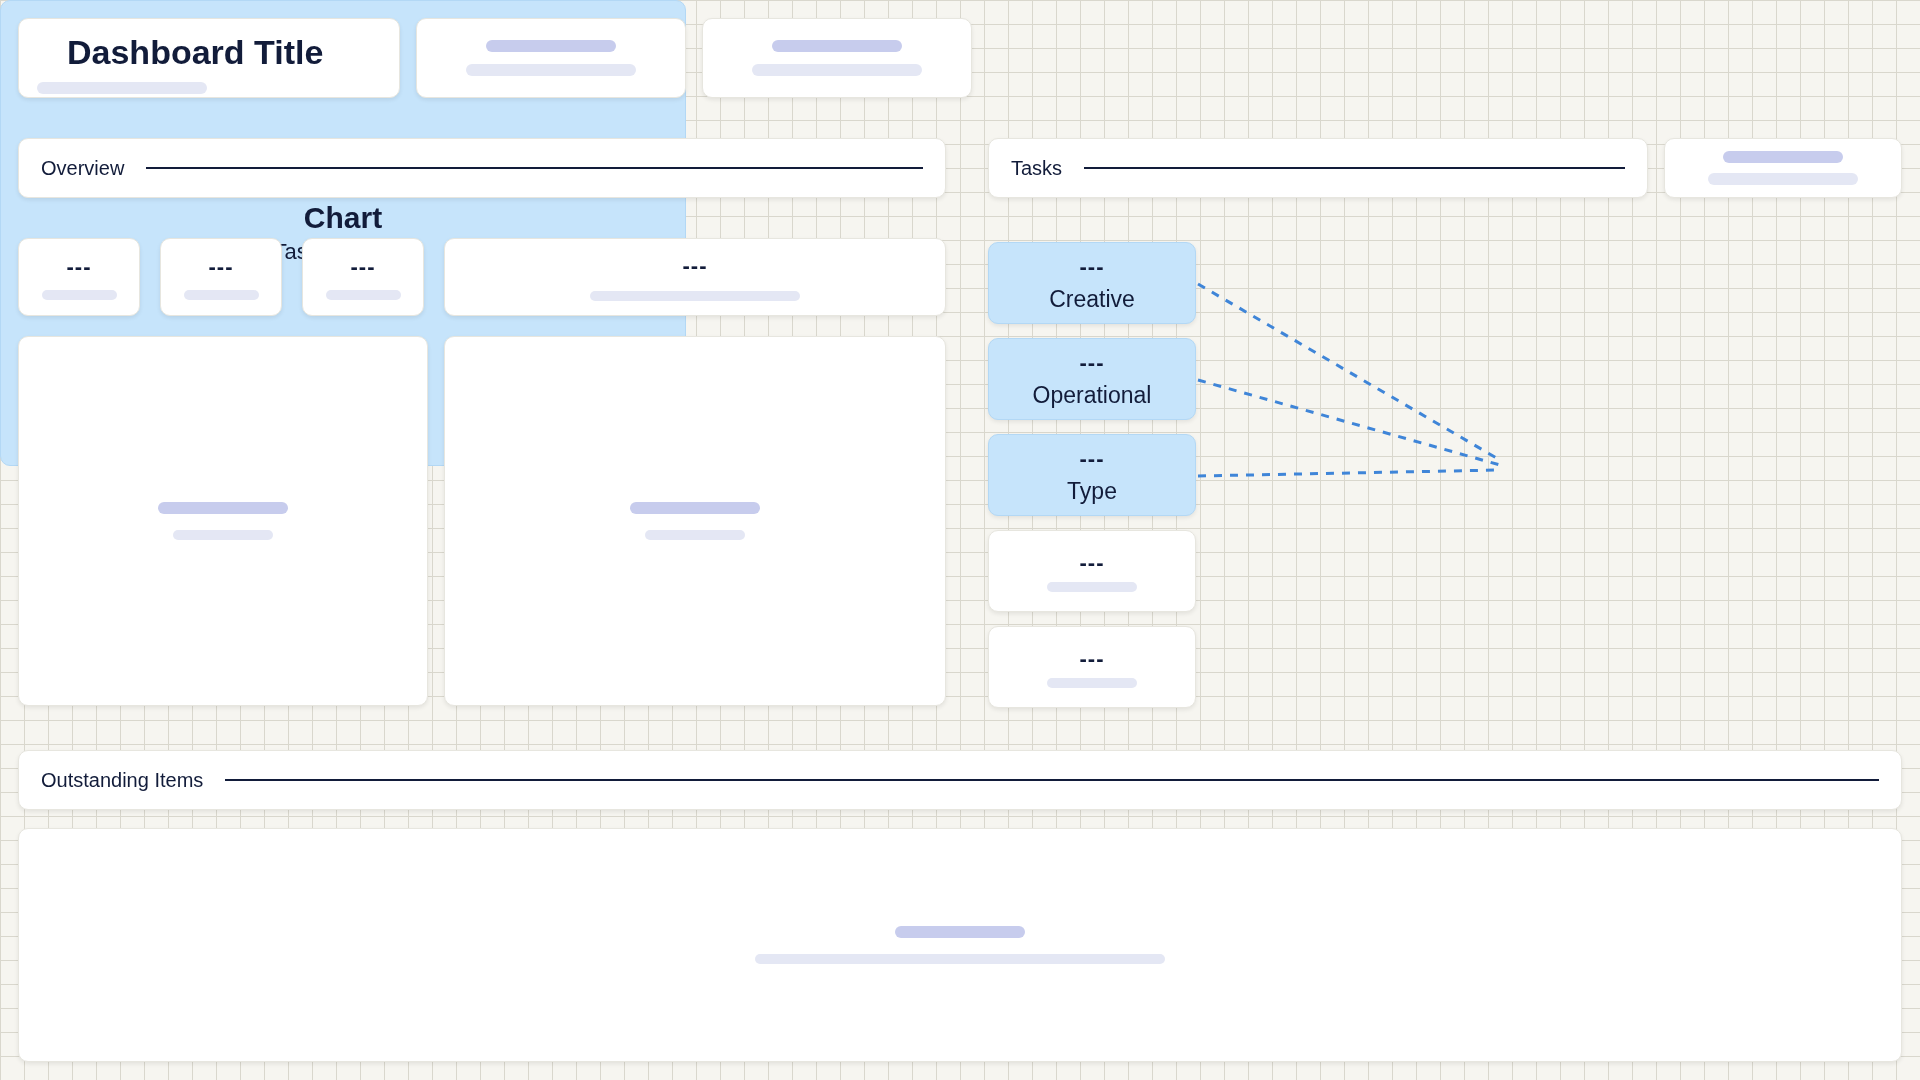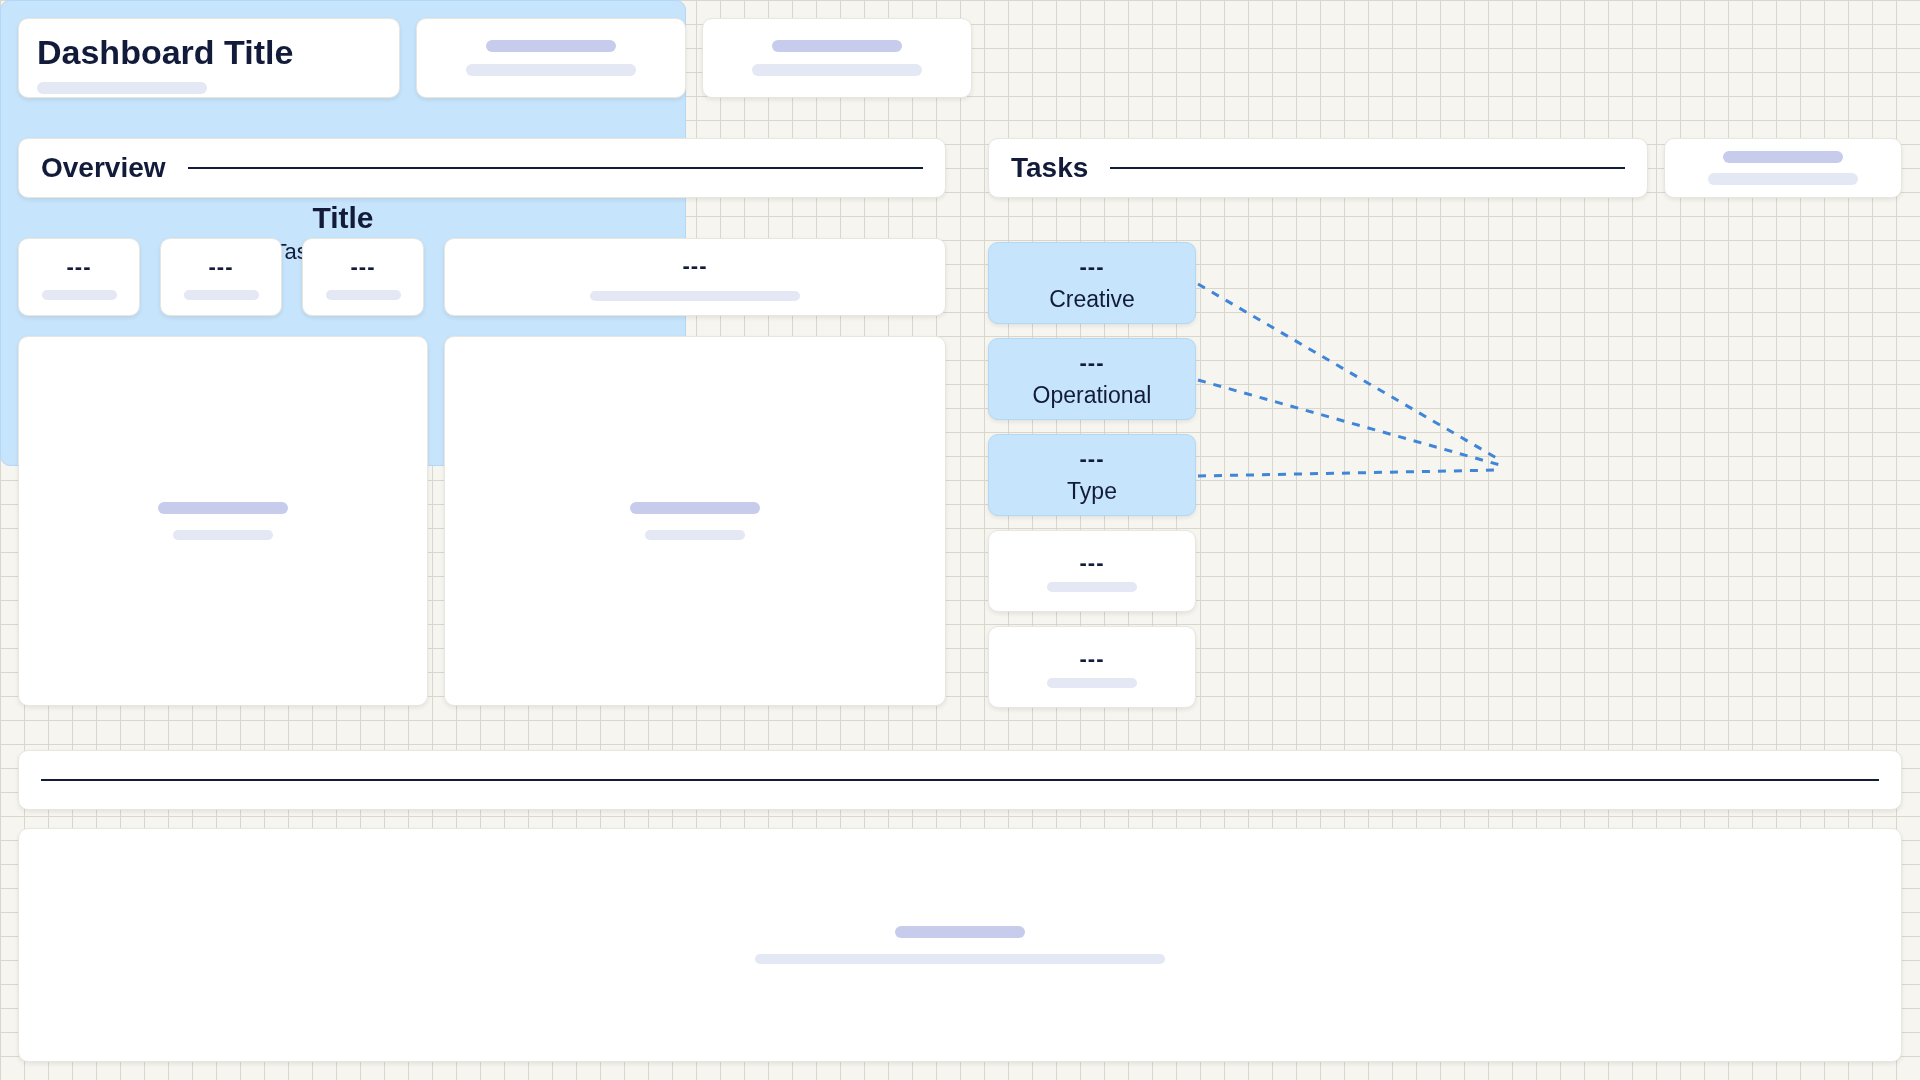--- a/index.html
+++ b/index.html
@@ -21,32 +21,32 @@
     box-shadow: 0 2px 4px rgba(0,0,0,0.08);
     position: absolute;
   }
 
   .bar { height: 12px; border-radius: 6px; }
   .bar-dark { background: #c7cced; }
   .bar-light { background: #e4e7f4; }
 
   
   #title-card { left: 18px; top: 18px; width: 382px; height: 80px; padding: 14px 18px; }
-  #title-card h1 { font-size: 34px; font-weight: 700; color: #121c3a; }
+  #title-card h1 { font-size: 34px; font-weight: 700; color: #121c3a; margin-left: 30px; }
   #title-card .bar { width: 170px; margin-top: 10px; }
 
   .hdr-card { top: 18px; width: 270px; height: 80px; display:flex; flex-direction:column; align-items:center; justify-content:center; gap:12px; }
   #hdr1 { left: 416px; }
   #hdr2 { left: 702px; }
   .hdr-card .bar-dark { width: 130px; }
   .hdr-card .bar-light { width: 170px; }
 
   
   .section { height: 60px; display:flex; align-items:center; padding: 0 22px; gap: 22px; }
-  .section h2 { font-size: 28px; font-weight: 700; color: #121c3a; white-space: nowrap; }
+  .section h2 { font-size: 20px; font-weight: 400; color: #121c3a; white-space: nowrap; }
   .section .line { flex: 1; height: 2px; background: #121c3a; }
 
   #sec-overview { left: 18px; top: 138px; width: 928px; }
   #sec-tasks    { left: 988px; top: 138px; width: 660px; }
   #tasks-side   { left: 1664px; top: 138px; width: 238px; height: 60px; display:flex; flex-direction:column; align-items:center; justify-content:center; gap:10px; }
   #tasks-side .bar-dark { width: 120px; }
   #tasks-side .bar-light { width: 150px; }
 
   
   .stat { top: 238px; width: 122px; height: 78px; display:flex; flex-direction:column; align-items:center; justify-content:center; gap:10px; }
@@ -165,29 +165,30 @@
 <div id="task4" class="card task-card">
   <span class="dots">---</span>
   <div class="bar bar-light"></div>
 </div>
 <div id="task5" class="card task-card">
   <span class="dots">---</span>
   <div class="bar bar-light"></div>
 </div>
 
 <div id="chart-box">
-  <h3>Title</h3>
+  <h3>Chart</h3>
   <p>Tasks by Type</p>
 </div>
 
 <svg id="connectors">
   <line x1="1198" y1="284" x2="1500" y2="460"></line>
   <line x1="1198" y1="380" x2="1500" y2="465"></line>
   <line x1="1198" y1="476" x2="1500" y2="470"></line>
 </svg>
 
 <div id="sec-outstanding" class="card section">
+  <h2>Outstanding Items</h2>
   <div class="line"></div>
 </div>
 <div id="outstanding-panel" class="card">
   <div class="bar bar-dark"></div>
   <div class="bar bar-light"></div>
 </div>
 
 </body></html>

